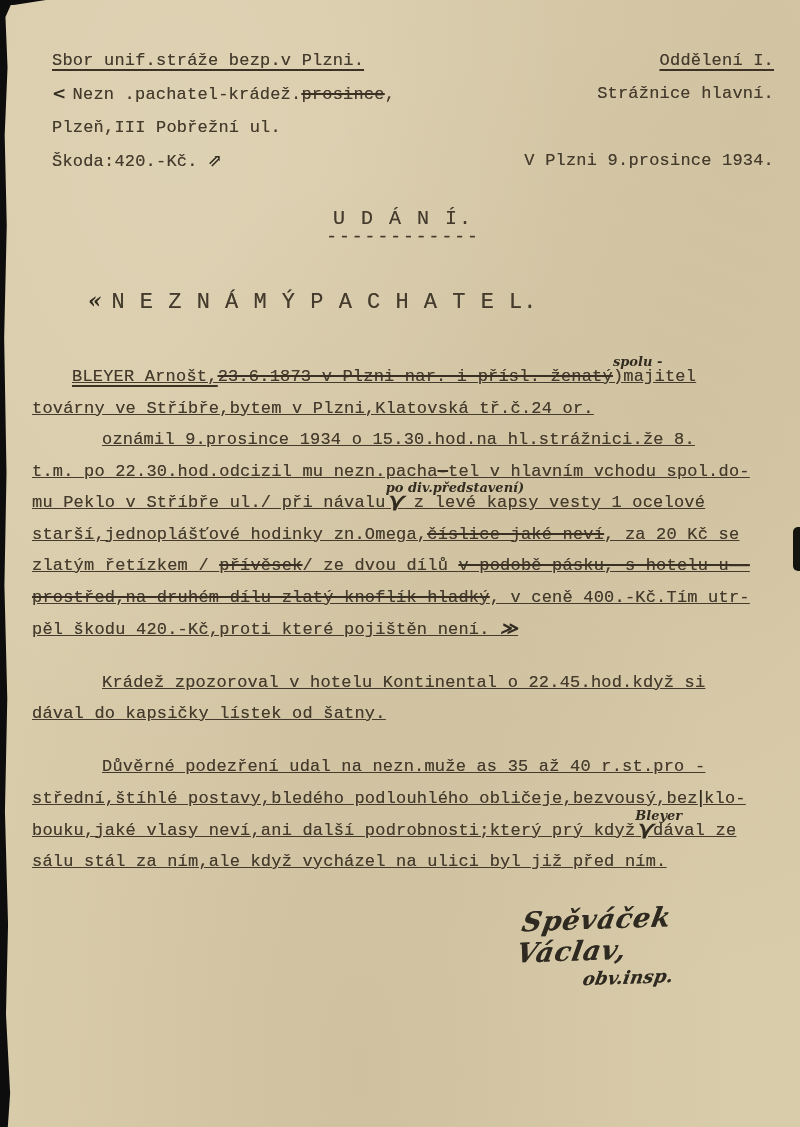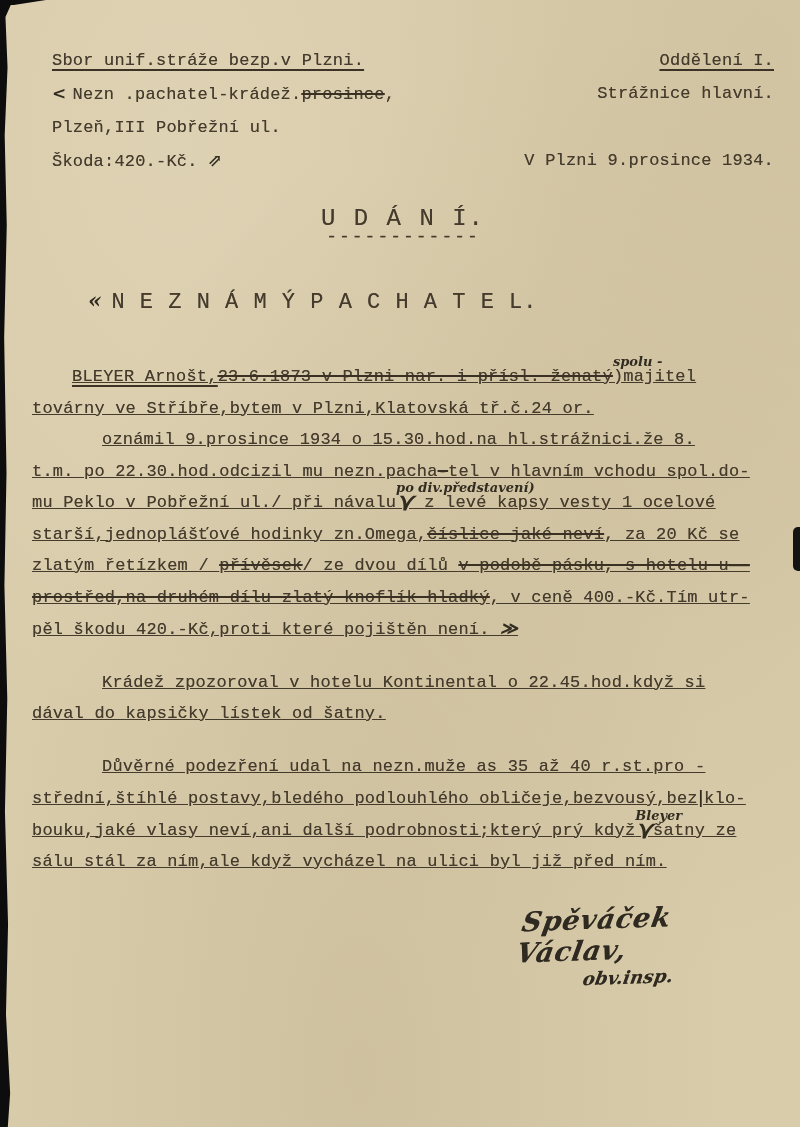--- a/index.html
+++ b/index.html
@@ -14,21 +14,21 @@
     font-family:"Liberation Mono","DejaVu Sans Mono",monospace;
     color:#443b2d;
   }
   .content{position:absolute;left:32px;top:44px;right:26px;}
   .typed{font-size:17px;letter-spacing:.2px;text-shadow:0 0 .5px rgba(50,40,25,.55);}
   
   .hdr{margin-left:20px;}
   .hdr-row{display:flex;justify-content:space-between;line-height:33px;white-space:nowrap;position:relative;}
   
   .title-block{text-align:center;margin-top:30px;}
-  .title-line{font-size:24px;letter-spacing:2px;line-height:22px;}
+  .title-line{font-size:20px;letter-spacing:2px;line-height:22px;}
   .title-dashes{font-size:18px;letter-spacing:2px;line-height:14px;}
   .subtitle{margin-top:44px;margin-left:56px;font-size:22px;letter-spacing:1px;line-height:24px;white-space:nowrap;}
   
   .body-block{margin-top:46px;}
   .para{margin:0;}
   .para.gap{margin-top:21px;}
   .line{position:relative;line-height:31.5px;white-space:nowrap;text-decoration:underline;}
   .line.indent{padding-left:70px;}
   .line.indent-sm{padding-left:40px;}
   
@@ -87,34 +87,34 @@
     <div class="subtitle"><span class="seg hw">« </span><span class="seg">N E Z N Á M Ý  P A C H A T E L.</span></div>
 
     <div class="body-block">
       <div class="para">
           <div class="line indent-sm"><span class="seg und">BLEYER Arnošt,</span><span class="seg strike">23.6.1873 v Plzni nar. i přísl. ženatý</span><span class="seg hw above">spolu -</span><span class="seg">)majitel</span></div>
           <div class="line"><span class="seg">továrny ve Stříbře,bytem v Plzni,Klatovská tř.č.24 or.</span></div>
         </div>
       <div class="para">
           <div class="line indent"><span class="seg">oznámil 9.prosince 1934 o 15.30.hod.na hl.strážnici.že 8.</span></div>
           <div class="line"><span class="seg">t.m. po 22.30.hod.odcizil mu nezn.pacha</span><span class="seg strike">-</span><span class="seg">tel v hlavním vchodu spol.do-</span></div>
-          <div class="line"><span class="seg">mu Peklo v Pobřežní ul./ při návalu</span><span class="seg hw above">po div.představení)</span><span class="seg hw caret">⋎</span><span class="seg"> z levé kapsy vesty 1 ocelové</span></div>
+          <div class="line"><span class="seg">mu Peklo v Stříbře ul./ při návalu</span><span class="seg hw above">po div.představení)</span><span class="seg hw caret">⋎</span><span class="seg"> z levé kapsy vesty 1 ocelové</span></div>
           <div class="line"><span class="seg">starší,jednoplášťové hodinky zn.Omega,</span><span class="seg strike">číslice jaké neví</span><span class="seg">, za 20 Kč se</span></div>
           <div class="line"><span class="seg">zlatým řetízkem / </span><span class="seg strike">přívěsek</span><span class="seg">/ ze dvou dílů </span><span class="seg strike">v podobě pásku, s hotelu u——</span></div>
           <div class="line"><span class="seg strike">prostřed,na druhém dílu zlatý knoflík hladký</span><span class="seg">, v ceně 400.-Kč.Tím utr-</span></div>
           <div class="line"><span class="seg">pěl škodu 420.-Kč,proti které pojištěn není. </span><span class="seg hw">≫</span></div>
         </div>
       <div class="para gap">
           <div class="line indent"><span class="seg">Krádež zpozoroval v hotelu Kontinental o 22.45.hod.když si</span></div>
           <div class="line"><span class="seg">dával do kapsičky lístek od šatny.</span></div>
         </div>
       <div class="para gap">
           <div class="line indent"><span class="seg">Důvěrné podezření udal na nezn.muže as 35 až 40 r.st.pro -</span></div>
           <div class="line"><span class="seg">střední,štíhlé postavy,bledého podlouhlého obličeje,bezvousý,bez</span><span class="seg hw">|</span><span class="seg">klo-</span></div>
-          <div class="line"><span class="seg">bouku,jaké vlasy neví,ani další podrobnosti;který prý když</span><span class="seg hw above">Bleyer</span><span class="seg hw caret">⋎</span><span class="seg">šatny ze</span></div>
+          <div class="line"><span class="seg">bouku,jaké vlasy neví,ani další podrobnosti;který prý když</span><span class="seg hw above">Bleyer</span><span class="seg hw caret">⋎</span><span class="seg">dával ze</span></div>
           <div class="line"><span class="seg">sálu stál za ním,ale když vycházel na ulici byl již před ním.</span></div>
         </div>
     </div>
 
     <div class="sig-block">
       <div><span class="sig-name">Spěváček Václav,</span></div>
       <div><span class="sig-title">obv.insp.</span></div>
     </div>
 
   </div>

